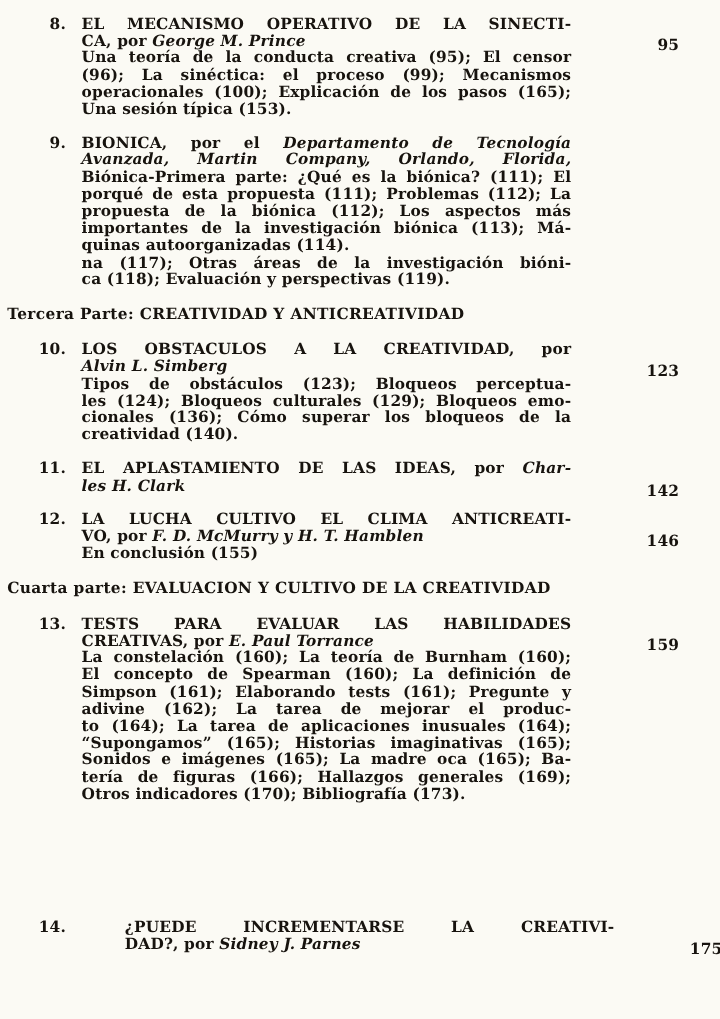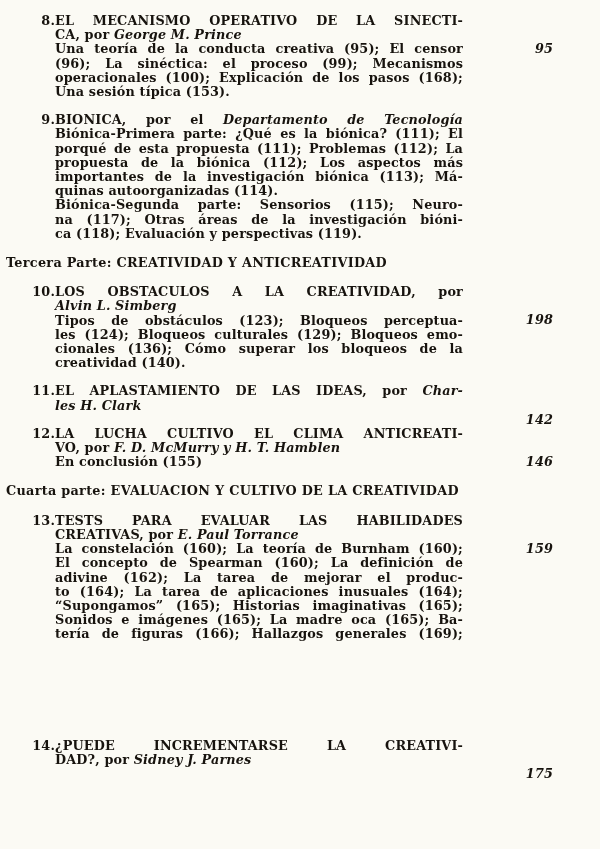--- a/index.html
+++ b/index.html
@@ -22,86 +22,87 @@
     overflow: hidden;
     position: relative;
   }
   .entry {
     display: flex;
     margin-bottom: 14px;
   }
   
   .page > .entry:last-child {
     margin-top: 97px;
+    gap: 36px;
   }
   .num {
     flex: none;
     width: 49px;
     text-align: right;
   }
   .ebody {
     flex: none;
     width: 408px;
+    margin-left: 13px;
   }
   .line {
     position: relative;
   }
   .j {
     text-align: justify;
     text-align-last: justify;
   }
   .seg-author {
     font-style: italic;
   }
   .pagenum {
     position: absolute;
     right: -90px;
-    top: 14px;
-    font-style: italic;
+    top: 4px;
   }
   .heading {
     margin: 15px 0;
     letter-spacing: 0.3px;
   }
 </style>
 </head>
 <body>
 
 <div class="page" id="toc-root">
     <div class="entry">
       <div class="num">8.</div>
       <div class="ebody">
         <div class="line tline j"><span class="seg-caps">EL MECANISMO OPERATIVO DE LA SINECTI-</span></div>
         <div class="line tline"><span class="seg-caps">CA, por </span><span class="seg-author">George M. Prince</span><span class="pagenum">95</span></div>
         <div class="line dline j">Una teoría de la conducta creativa (95); El censor</div>
         <div class="line dline j">(96); La sinéctica: el proceso (99); Mecanismos</div>
-        <div class="line dline j">operacionales (100); Explicación de los pasos (168);</div>
+        <div class="line dline j">operacionales (100); Explicación de los pasos (165);</div>
         <div class="line dline">Una sesión típica (153).</div>
       </div>
     </div>
     <div class="entry">
       <div class="num">9.</div>
       <div class="ebody">
         <div class="line tline j"><span class="seg-caps">BIONICA, por el </span><span class="seg-author">Departamento de Tecnología</span></div>
+        <div class="line tline j"><span class="seg-author">Avanzada, Martin Company, Orlando, Florida,</span></div>
         <div class="line dline j">Biónica-Primera parte: ¿Qué es la biónica? (111); El</div>
         <div class="line dline j">porqué de esta propuesta (111); Problemas (112); La</div>
         <div class="line dline j">propuesta de la biónica (112); Los aspectos más</div>
         <div class="line dline j">importantes de la investigación biónica (113); Má-</div>
         <div class="line dline">quinas autoorganizadas (114).</div>
-        <div class="line dline j">Biónica-Segunda parte: Sensorios (115); Neuro-</div>
         <div class="line dline j">na (117); Otras áreas de la investigación bióni-</div>
         <div class="line dline">ca (118); Evaluación y perspectivas (119).</div>
       </div>
     </div>
     <div class="heading">Tercera Parte: CREATIVIDAD Y ANTICREATIVIDAD</div>
     <div class="entry">
       <div class="num">10.</div>
       <div class="ebody">
         <div class="line tline j"><span class="seg-caps">LOS OBSTACULOS A LA CREATIVIDAD, por</span></div>
-        <div class="line tline"><span class="seg-author">Alvin L. Simberg</span><span class="pagenum">198</span></div>
+        <div class="line tline"><span class="seg-author">Alvin L. Simberg</span><span class="pagenum">123</span></div>
         <div class="line dline j">Tipos de obstáculos (123); Bloqueos perceptua-</div>
         <div class="line dline j">les (124); Bloqueos culturales (129); Bloqueos emo-</div>
         <div class="line dline j">cionales (136); Cómo superar los bloqueos de la</div>
         <div class="line dline">creatividad (140).</div>
       </div>
     </div>
     <div class="entry">
       <div class="num">11.</div>
       <div class="ebody">
         <div class="line tline j"><span class="seg-caps">EL APLASTAMIENTO DE LAS IDEAS, por </span><span class="seg-author">Char-</span></div>
@@ -117,25 +118,27 @@
       </div>
     </div>
     <div class="heading">Cuarta parte: EVALUACION Y CULTIVO DE LA CREATIVIDAD</div>
     <div class="entry">
       <div class="num">13.</div>
       <div class="ebody">
         <div class="line tline j"><span class="seg-caps">TESTS PARA EVALUAR LAS HABILIDADES</span></div>
         <div class="line tline"><span class="seg-caps">CREATIVAS, por </span><span class="seg-author">E. Paul Torrance</span><span class="pagenum">159</span></div>
         <div class="line dline j">La constelación (160); La teoría de Burnham (160);</div>
         <div class="line dline j">El concepto de Spearman (160); La definición de</div>
+        <div class="line dline j">Simpson (161); Elaborando tests (161); Pregunte y</div>
         <div class="line dline j">adivine (162); La tarea de mejorar el produc-</div>
         <div class="line dline j">to (164); La tarea de aplicaciones inusuales (164);</div>
         <div class="line dline j">“Supongamos” (165); Historias imaginativas (165);</div>
         <div class="line dline j">Sonidos e imágenes (165); La madre oca (165); Ba-</div>
         <div class="line dline j">tería de figuras (166); Hallazgos generales (169);</div>
+        <div class="line dline">Otros indicadores (170); Bibliografía (173).</div>
       </div>
     </div>
     <div class="entry">
       <div class="num">14.</div>
       <div class="ebody">
         <div class="line tline j"><span class="seg-caps">¿PUEDE INCREMENTARSE LA CREATIVI-</span></div>
         <div class="line tline"><span class="seg-caps">DAD?, por </span><span class="seg-author">Sidney J. Parnes</span><span class="pagenum">175</span></div>
       </div>
     </div>
   </div>

